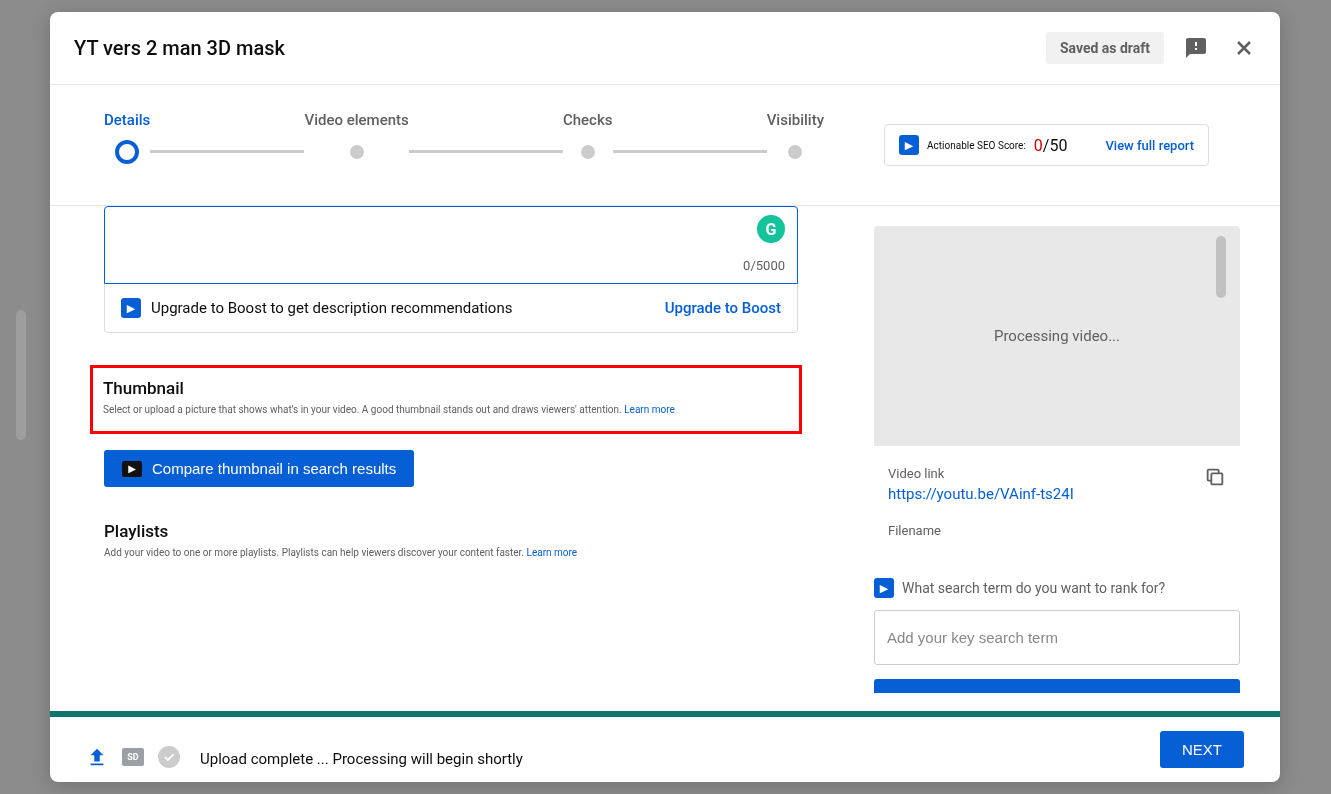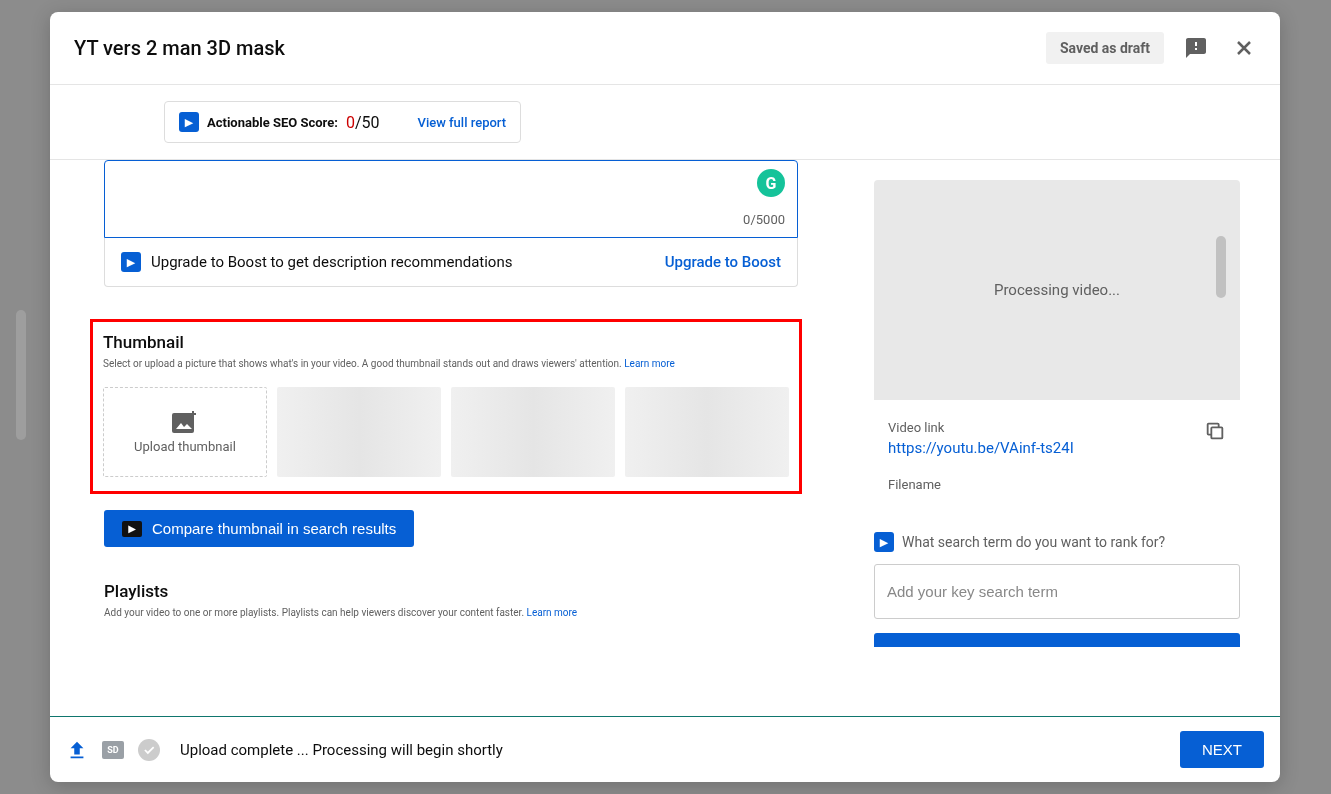--- a/index.html
+++ b/index.html
@@ -14,21 +14,21 @@
 .stepper-row { display: flex; align-items: center; padding: 16px 54px 16px 54px; }
 .stepper { display: flex; align-items: center; flex: 1; position: relative; padding: 10px 0 30px 0; max-width: 720px;}
 .step { display: flex; flex-direction: column; align-items: center; position: relative; z-index: 2; }
 .step-label { font-size: 15px; font-weight: 500; color: #606060; margin-bottom: 16px; }
 .step.active .step-label { color: #065fd4; }
 .step-dot { width: 14px; height: 14px; border-radius: 50%; background: #ccc; }
 .step.active .step-dot { width: 24px; height: 24px; border: 4px solid #065fd4; background: #fff; margin-top:-5px; margin-bottom:-5px;}
 .step-line { flex: 1; height: 3px; background: #ccc; margin-top: 33px; position: relative; z-index: 1; }
 .seo-box { border: 1px solid #ddd; border-radius: 4px; padding: 10px 14px; display: flex; align-items: center; gap: 8px; margin-left: 60px; }
 .seo-icon { width: 20px; height: 20px; background: #065fd4; border-radius: 3px; display: flex; align-items: center; justify-content: center; color: #fff; font-size: 11px; }
-.seo-text { font-size: 13px; font-weight: 700; color: #0d0d0d; text-align: right; }
+.seo-text { font-size: 10px; font-weight: 400; color: #0d0d0d; text-align: right; }
 .seo-score { color: #cc0000; }
 .seo-total { color: #0d0d0d; }
 .seo-link { color: #065fd4; font-size: 13px; font-weight: 500; margin-left: 30px; cursor: pointer; }
 .content-area { flex: 1; display: flex; overflow: hidden; }
 .main-col { flex: 1; padding: 0 0 0 54px; overflow-y: auto; }
 .side-col { width: 420px; padding: 20px 40px 0 14px; }
 .desc-box { border: 1px solid #065fd4; border-radius: 4px 4px 0 0; padding: 10px 12px; position: relative; height: 78px; display: flex; flex-direction: column; justify-content: flex-end; align-items: flex-end;}
 .grammarly { width: 28px; height: 28px; border-radius: 50%; background: #15c39a; display: flex; align-items: center; justify-content: center; color: #fff; font-weight: bold; position: absolute; right: 12px; top: 8px;}
 .char-count { font-size: 13px; color: #606060; text-align: right; }
 .upgrade-row { border: 1px solid #ddd; border-top: none; border-radius: 0 0 4px 4px; padding: 14px 16px; display: flex; align-items: center; gap: 10px; }
@@ -50,21 +50,21 @@
 .side-field { margin-top: 20px; padding: 0 14px;}
 .side-label { font-size: 13px; color: #606060; }
 .side-link { color: #065fd4; font-size: 15px; display: block; margin-top: 4px; }
 .side-filename { font-size: 16px; color: #0d0d0d; margin-top: 4px; }
 .copy-icon { float: right; color: #606060; cursor: pointer; }
 .search-prompt { display: flex; align-items: center; gap: 8px; margin-top: 30px; padding: 0 0px;}
 .search-prompt-text { font-size: 14px; color: #606060; }
 .search-input { width: 100%; border: 1px solid #ccc; border-radius: 3px; padding: 18px 12px; font-size: 15px; margin-top: 12px; }
 .search-input::placeholder { color: #888; }
 .blue-bar { margin-top: 14px; background: #065fd4; height: 14px; border-radius: 3px 3px 0 0;}
-.footer { border-top: 1px solid #0f766e; padding: 14px 16px; display: flex; align-items: center; }
+.footer { border-top: 6px solid #0f766e; padding: 14px 36px; display: flex; align-items: flex-end; }
 .footer-icons { display: flex; align-items: center; gap: 14px; margin-right: 20px;}
 .upload-arrow { color: #065fd4; }
 .sd-badge { width: 22px; height: 18px; background: #9aa0a6; color: #fff; font-size: 9px; font-weight: bold; border-radius: 2px; display: flex; align-items: center; justify-content: center;}
 .check-circle { width: 22px; height: 22px; border-radius: 50%; background: #ccc; display:flex; align-items:center; justify-content:center; color:#fff;}
 .footer-text { font-size: 15px; color: #0d0d0d; flex: 1; }
 .next-btn { background: #065fd4; color: #fff; border: none; padding: 10px 22px; font-size: 15px; font-weight: 500; border-radius: 3px; cursor: pointer; }
 .page-scrollbar { position:absolute; right: 54px; top: 224px; width:10px; height:62px; background: #c1c1c1; border-radius:5px;}
 .bg-scrollbar { position:absolute; left: 16px; top: 310px; width:10px; height:130px; background: #9e9e9e; border-radius:5px;}
 svg { display: block; }
 </style>
@@ -84,20 +84,41 @@
     </div>
     <div class="close-icon">
       <svg width="24" height="24" viewBox="0 0 24 24" fill="none" stroke="currentColor" stroke-width="2.5">
           <path d="M6 6l12 12M18 6L6 18"></path>
         </svg>
     </div>
   </div>
   <div class="divider"></div>
 
   <div class="stepper-row">
+    <div class="stepper">
+      <div class="step active">
+        <div class="step-label">Details</div>
+        <div class="step-dot"></div>
+      </div>
+      <div class="step-line"></div>
+      <div class="step">
+        <div class="step-label">Video elements</div>
+        <div class="step-dot"></div>
+      </div>
+      <div class="step-line"></div>
+      <div class="step">
+        <div class="step-label">Checks</div>
+        <div class="step-dot"></div>
+      </div>
+      <div class="step-line"></div>
+      <div class="step">
+        <div class="step-label">Visibility</div>
+        <div class="step-dot"></div>
+      </div>
+    </div>
     <div class="seo-box">
       <div class="seo-icon">▶</div>
       <span class="seo-text">Actionable SEO Score:</span>
       <span><span class="seo-score">0</span><span class="seo-total">/50</span></span>
       <span class="seo-link">View full report</span>
     </div>
   </div>
   <div class="divider"></div>
 
   <div class="content-area">
@@ -110,35 +131,20 @@
         <div class="upgrade-row">
           <div class="seo-icon">▶</div>
           <div class="upgrade-text">Upgrade to Boost to get description recommendations</div>
           <div class="upgrade-link">Upgrade to Boost</div>
         </div>
 
         <div class="highlighted">
           <div class="section-title">Thumbnail</div>
           <div class="section-desc">
             <span>Select or upload a picture that shows what's in your video. A good thumbnail stands out and draws viewers' attention. </span><span class="learn-more">Learn more</span>
-          </div>
-          <div class="thumb-row">
-            <div class="upload-thumb">
-              <div class="upload-thumb-icon">
-                <svg width="26" height="22" viewBox="0 0 26 22" fill="currentColor">
-                    <rect x="0" y="2" width="22" height="20" rx="2"></rect>
-                    <path d="M20 0h2v2h2v2h-2v2h-2V4h-2V2h2z" fill="currentColor"></path>
-                    <path d="M4 18l5-6 3 4 3-3 5 5H4z" fill="#fff"></path>
-                  </svg>
-              </div>
-              <div class="upload-thumb-text">Upload thumbnail</div>
-            </div>
-            <div class="thumb-placeholder"></div>
-            <div class="thumb-placeholder"></div>
-            <div class="thumb-placeholder"></div>
           </div>
         </div>
 
         <button class="compare-btn">
           <span class="mini-icon">▶</span>
           <span>Compare thumbnail in search results</span>
         </button>
 
         <div class="playlists-sec">
           <div class="section-title">Playlists</div>

